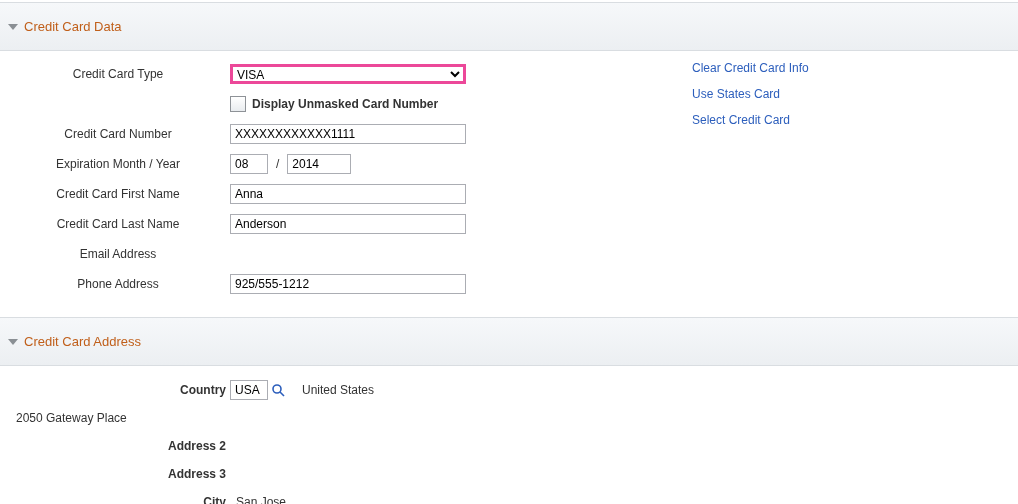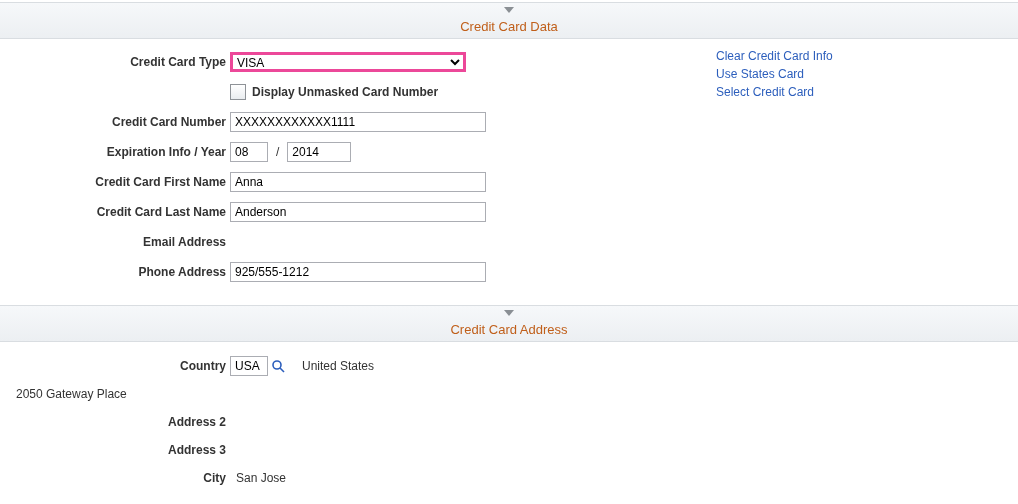--- a/index.html
+++ b/index.html
@@ -12,26 +12,25 @@
   }
   .page {
     width: 1018px;
     box-sizing: border-box;
   }
   .section-header {
     background: linear-gradient(#f6f8fa, #eceff2);
     border: 1px solid #d9dde1;
     border-left: none;
     border-right: none;
-    padding: 4px 8px;
+    padding: 16px 8px;
     display: flex;
     align-items: center;
     gap: 6px;
     margin-top: 2px;
-    flex-direction: column;
   }
   .section-header .title {
     color: #c05f1a;
     font-size: 13px;
   }
   .tri {
     width: 0;
     height: 0;
     border-left: 5px solid transparent;
     border-right: 5px solid transparent;
@@ -42,63 +41,63 @@
     position: relative;
   }
   .row {
     display: flex;
     align-items: center;
     min-height: 26px;
     margin-bottom: 4px;
   }
   .label {
     width: 216px;
-    text-align: right;
+    text-align: center;
     padding-right: 4px;
     color: #333;
-    font-weight: bold;
+    font-weight: normal;
   }
   input[type="text"] {
     font-family: inherit;
     font-size: 12px;
     padding: 2px 4px;
     border: 1px solid #abadb3;
     background: #fff;
     box-sizing: border-box;
     height: 20px;
   }
   select {
     font-family: inherit;
     font-size: 12px;
     height: 20px;
     border: 3px solid #ec4899;
     background: #fff;
   }
   .select-wide { width: 236px; }
-  .input-wide { width: 256px; }
+  .input-wide { width: 236px; }
   .input-short { width: 38px; }
   .input-year { width: 64px; }
   .input-sec { width: 42px; }
   .checkbox {
     width: 14px;
     height: 14px;
     border: 1px solid #8e9297;
     background: linear-gradient(#fff, #e9ecef);
     display: inline-block;
     vertical-align: middle;
     margin-right: 6px;
   }
   .bold { font-weight: bold; }
   .side-links {
     position: absolute;
-    left: 716px;
+    left: 692px;
     top: 10px;
     display: flex;
     flex-direction: column;
-    gap: 4px;
+    gap: 12px;
   }
   a.link, span.link {
     color: #2c5ebc;
     text-decoration: none;
     cursor: pointer;
   }
   .slash {
     padding: 0 8px;
   }
   .lookup {
@@ -155,21 +154,21 @@
       <span class="checkbox"></span>
       <span class="bold">Display Unmasked Card Number</span>
     </div>
 
     <div class="row">
       <span class="label">Credit Card Number</span>
       <input type="text" class="input-wide" value="XXXXXXXXXXXX1111" style="">
     </div>
 
     <div class="row">
-      <span class="label">Expiration Info / Year</span>
+      <span class="label">Expiration Month / Year</span>
       <input type="text" class="input-short" value="08" style="">
       <span class="slash">/</span>
       <input type="text" class="input-year" value="2014" style="">
     </div>
 
     <div class="row">
       <span class="label">Credit Card First Name</span>
       <input type="text" class="input-wide" value="Anna" style="">
     </div>
 

